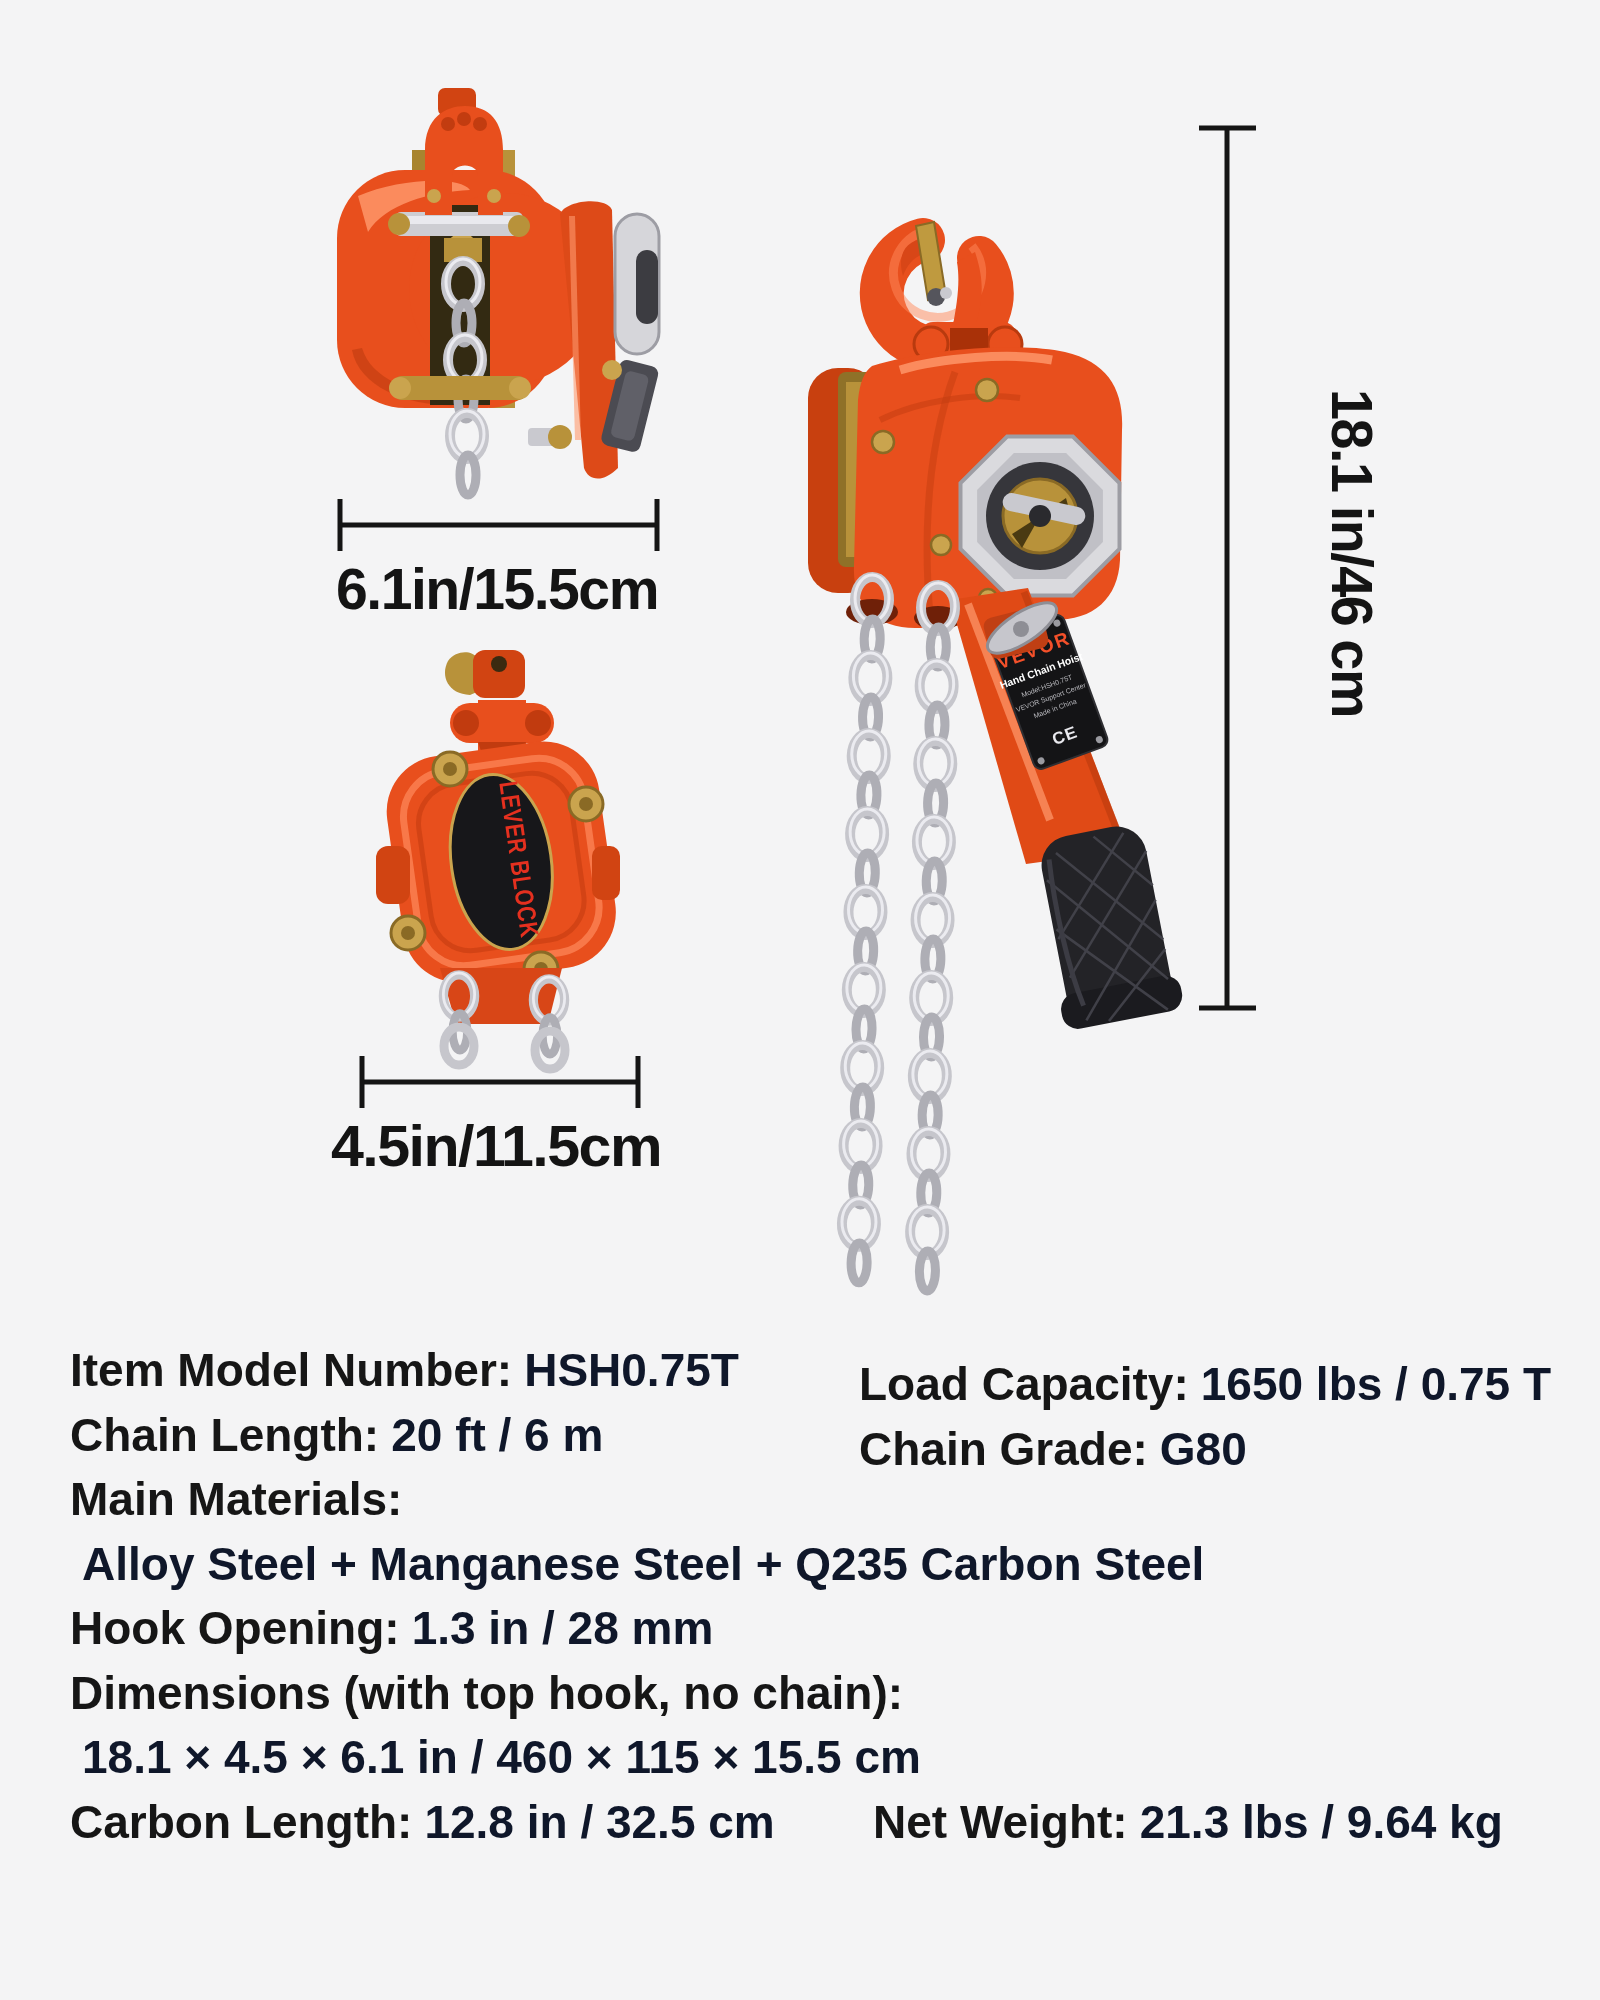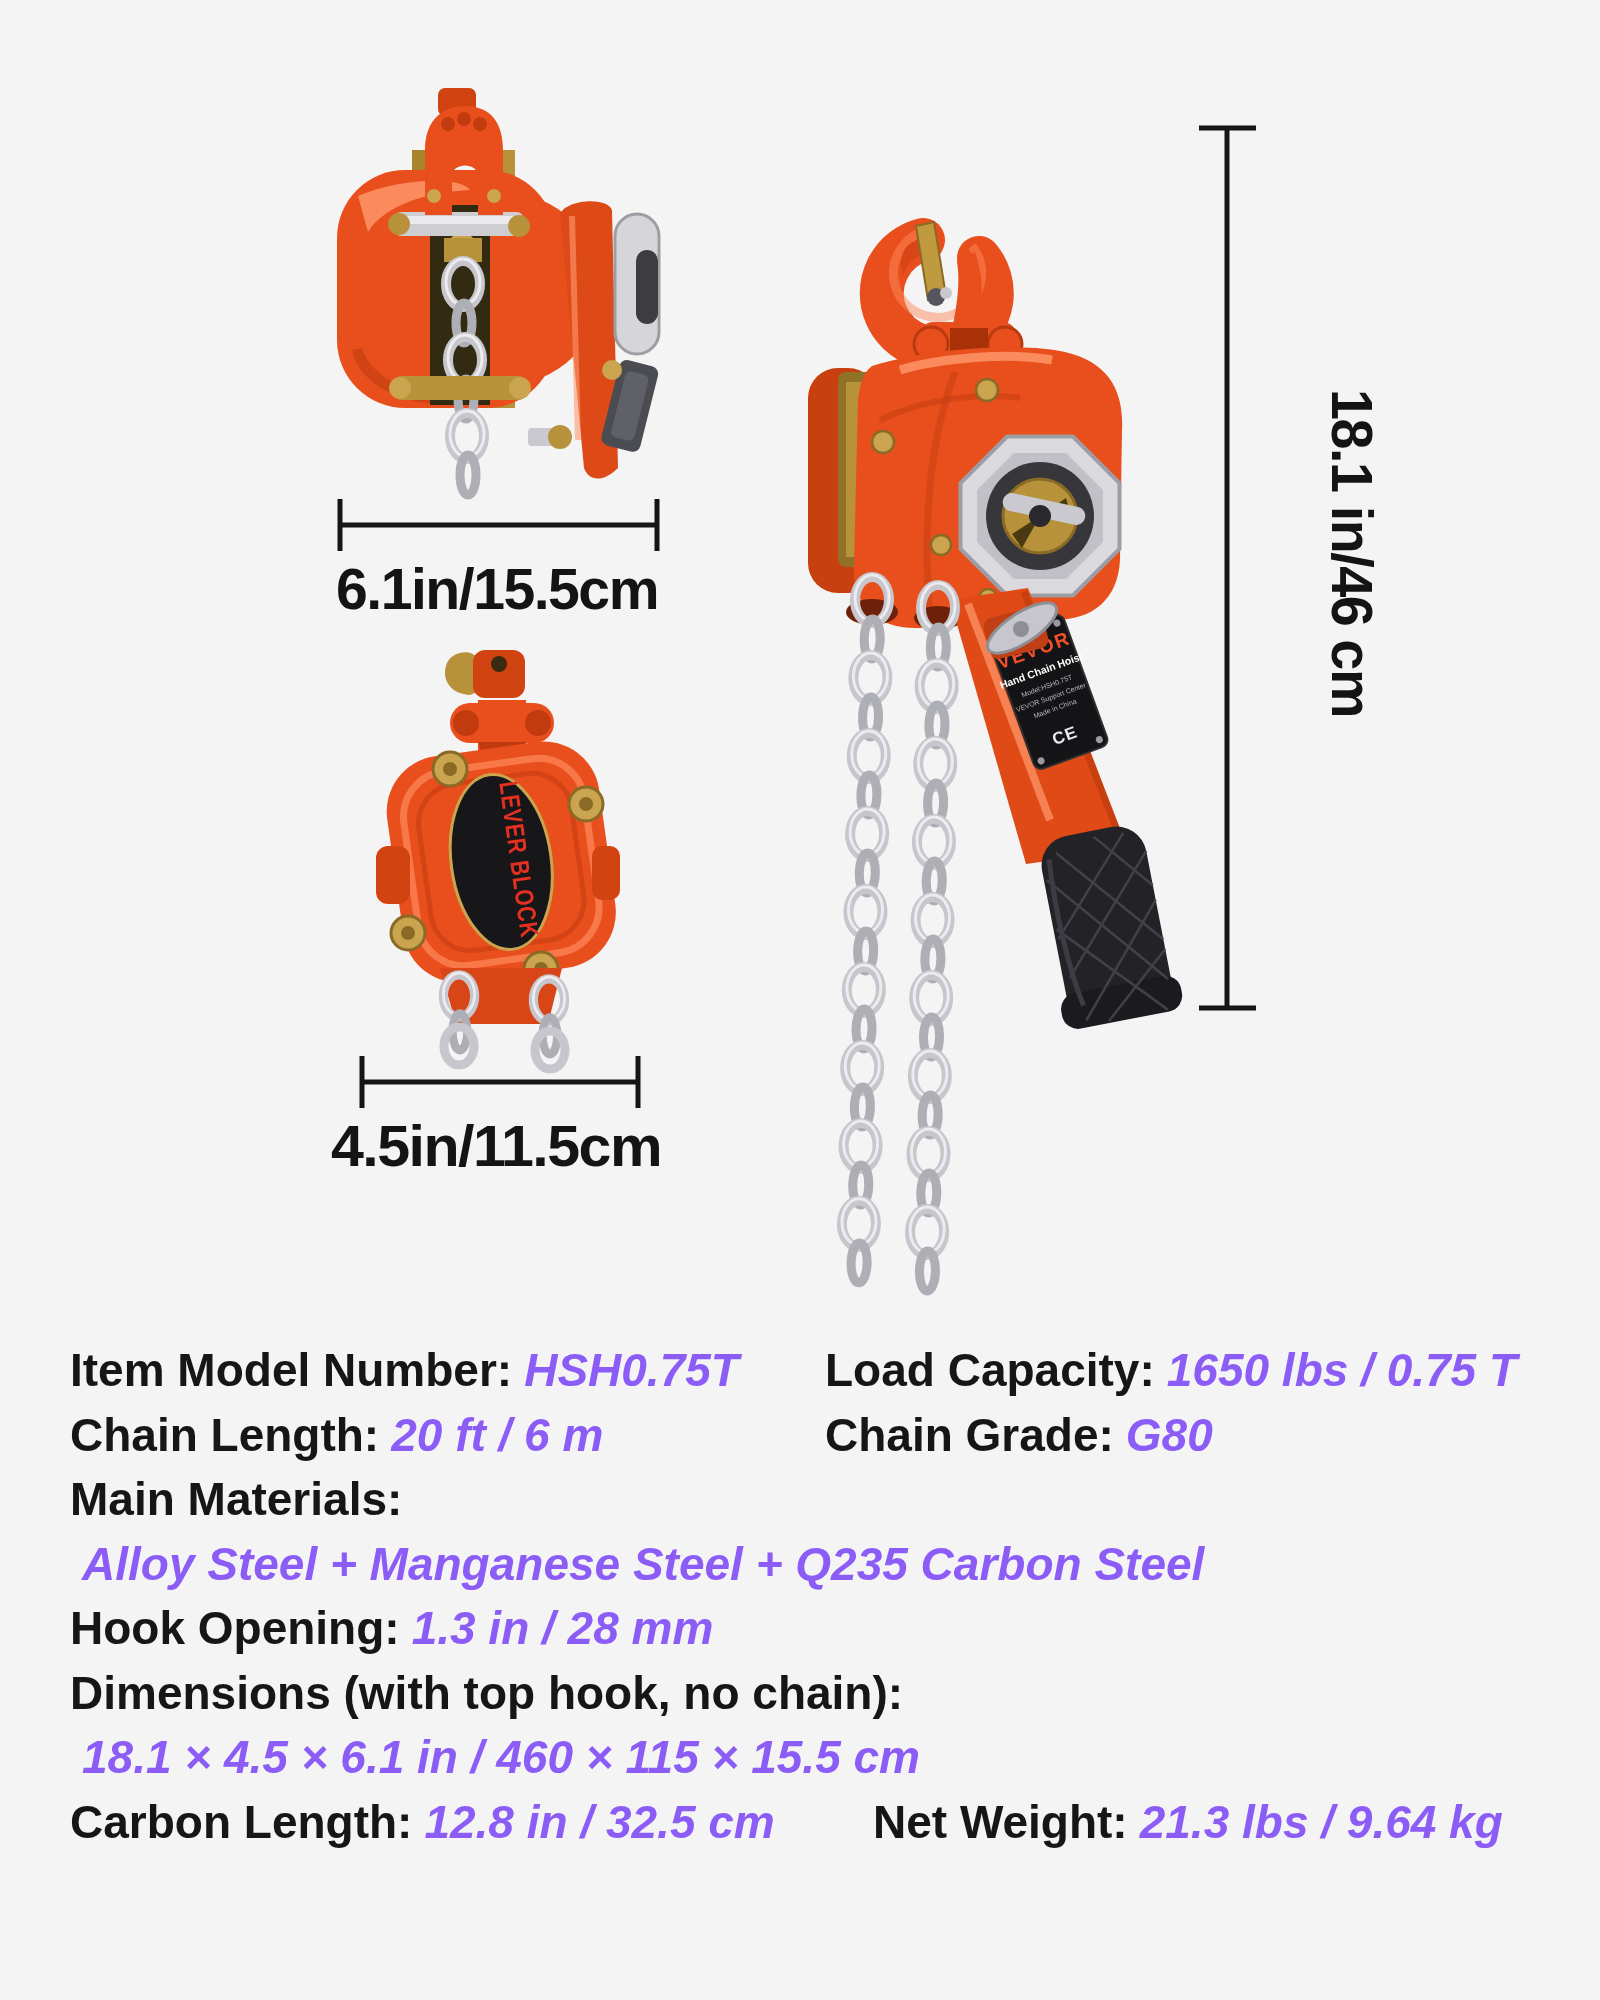--- a/index.html
+++ b/index.html
@@ -9,24 +9,24 @@
   svg text{font-family:"Liberation Sans",sans-serif;}
   .dim{font-weight:700;font-size:57px;fill:#141414;letter-spacing:-1.5px;}
   .plate-text{font-weight:700;font-size:26px;fill:#e5301f;letter-spacing:1px;}
   .np-brand{font-weight:700;font-size:19px;fill:#f4502a;letter-spacing:2px;}
   .np-product{font-weight:700;font-size:10.5px;fill:#ffffff;}
   .np-tiny{font-size:7px;fill:#b9b9be;}
   .np-ce{font-weight:700;font-size:17px;fill:#e9e9ee;letter-spacing:1px;}
   .specs{position:absolute;left:70px;top:1338px;width:1480px;}
   .spec-row{position:relative;height:64.5px;line-height:64.5px;font-size:46px;color:#161616;white-space:nowrap;}
   .col{position:absolute;top:0;left:0;}
-  .c2{left:755px;}
+  .c2{left:789px;margin-top:14px;}
   .c2w{left:803px;}
   .lab{font-weight:700;color:#161616;}
-  .val{font-weight:700;color:#8b5cf6;margin-left:12px;font-style:italic;}
+  .val{font-weight:700;color:#0f172a;margin-left:12px;}
   .val:first-child{margin-left:12px;}
 </style>
 </head>
 <body>
 
 <div class="canvas">
 
 <svg class="fig" width="1600" height="1330" viewBox="0 0 1600 1330">
   <defs>
     <g id="lk">

